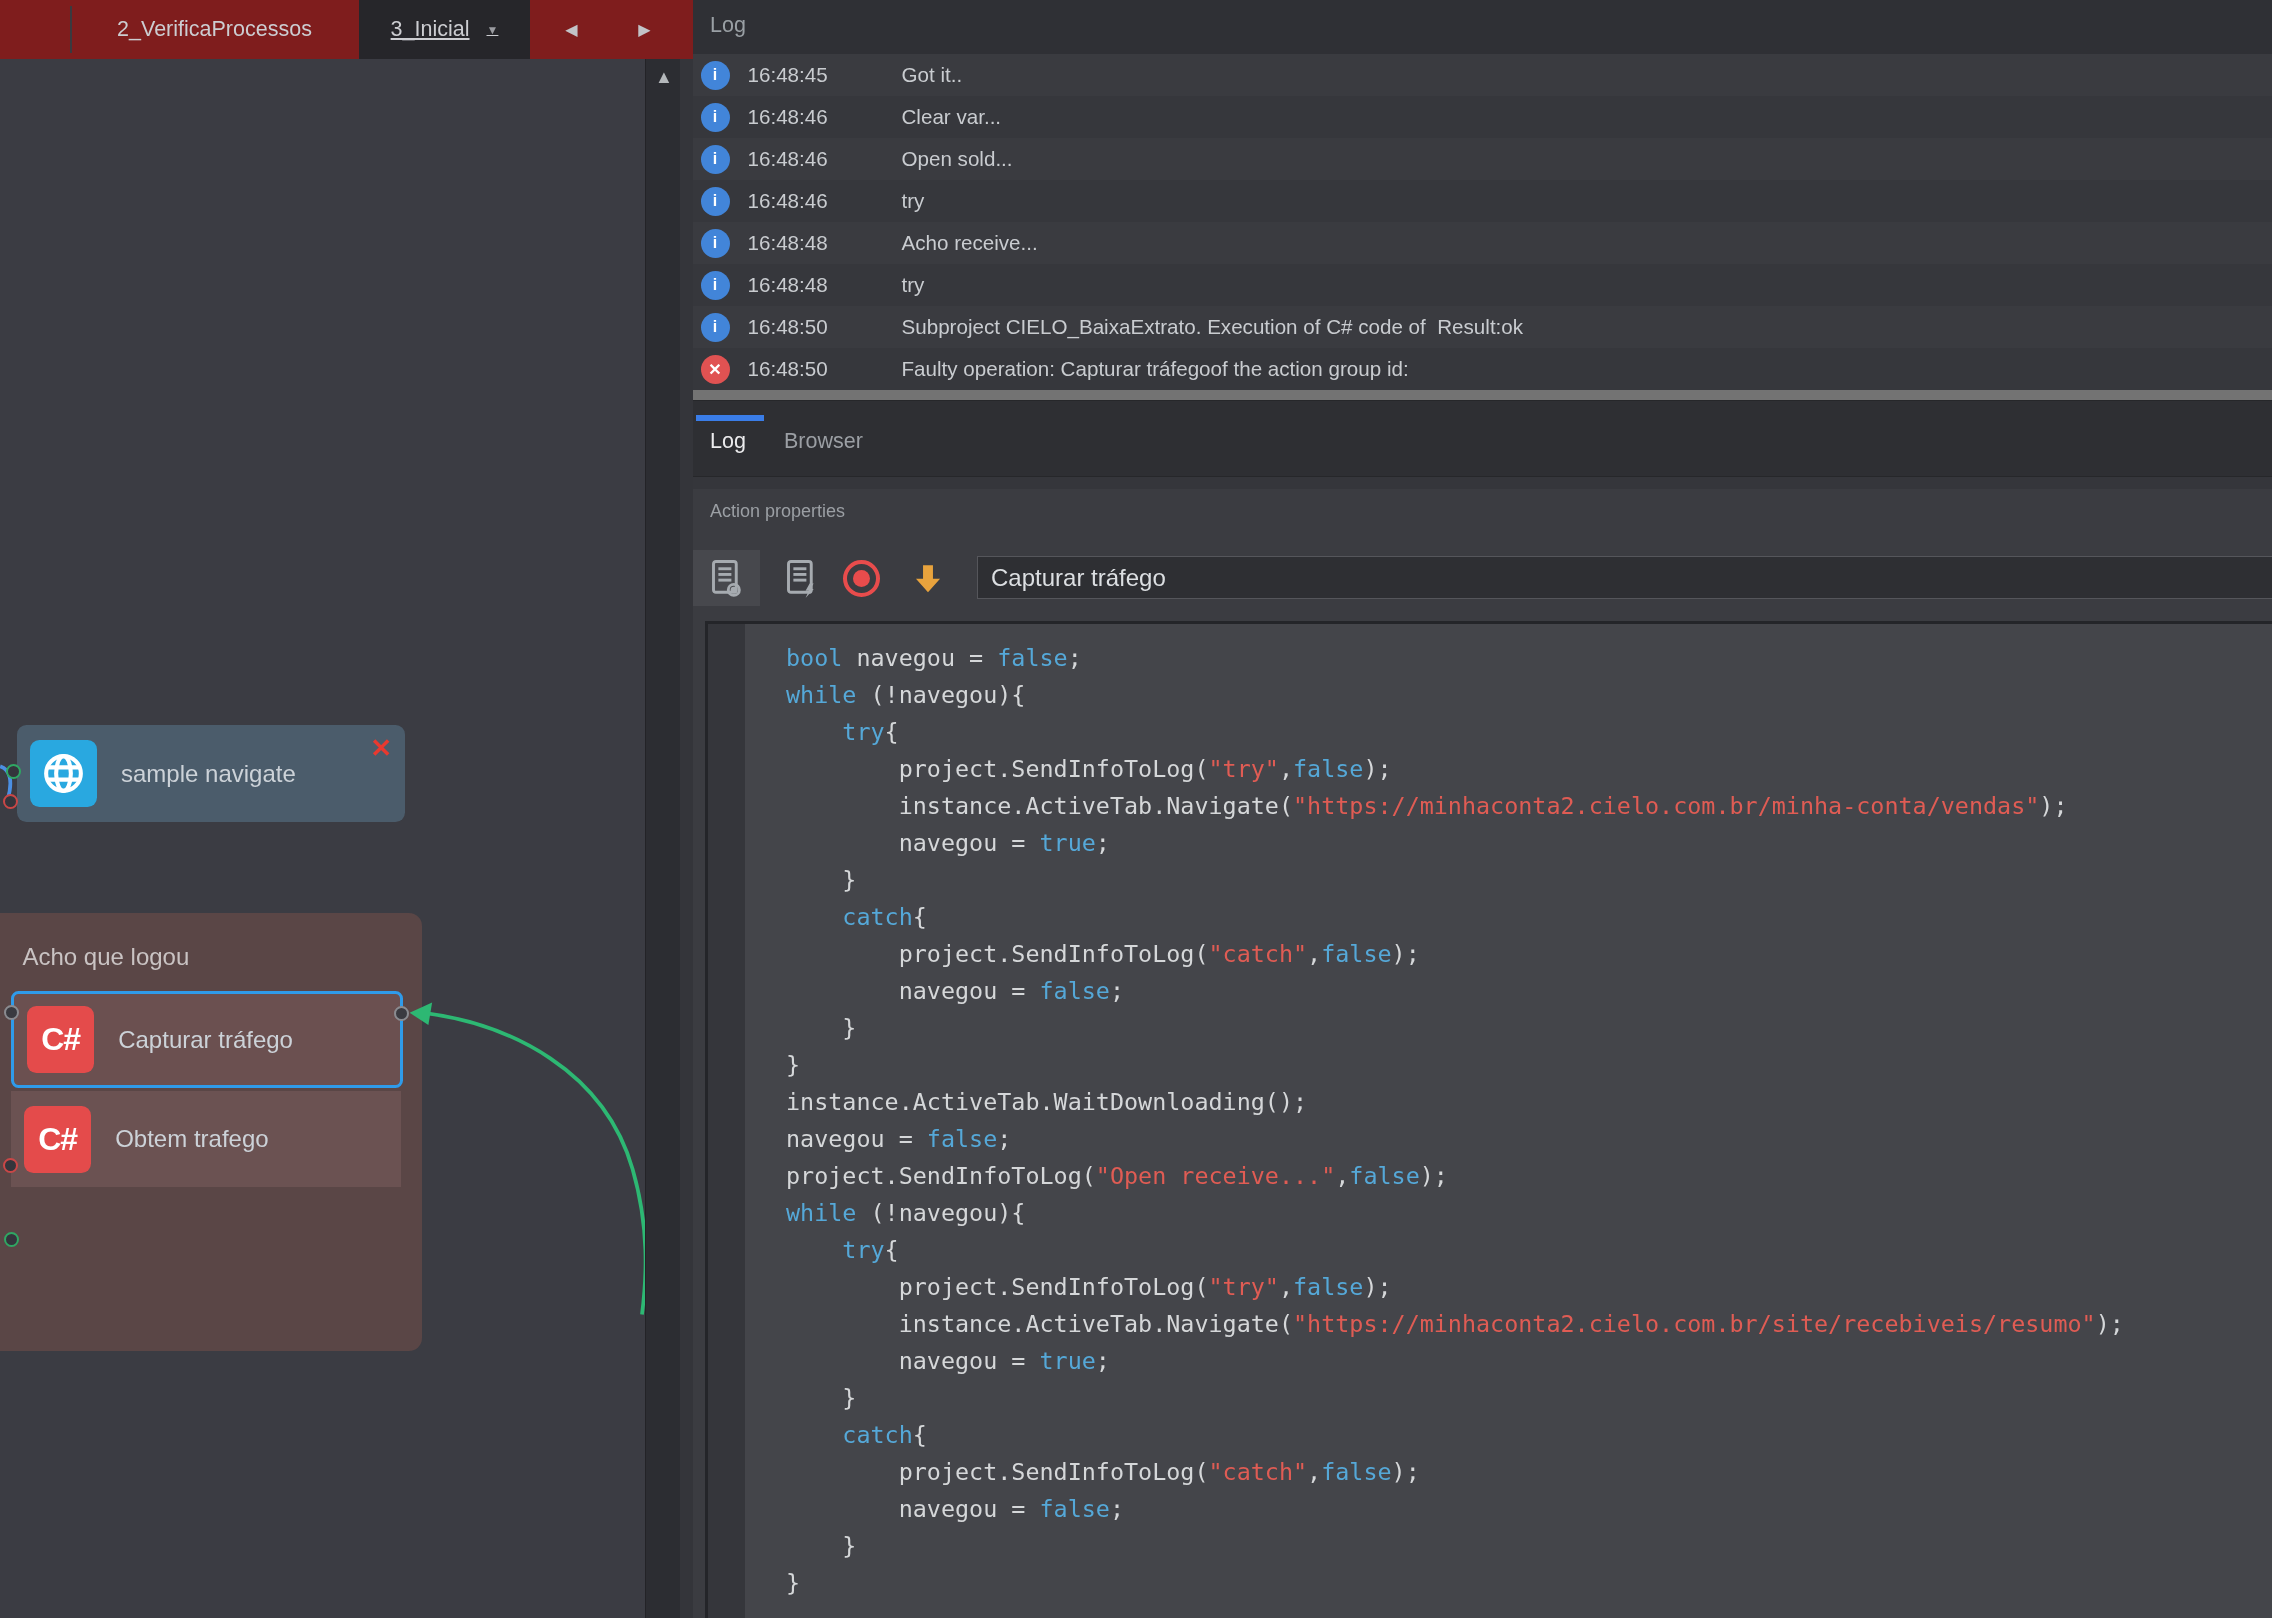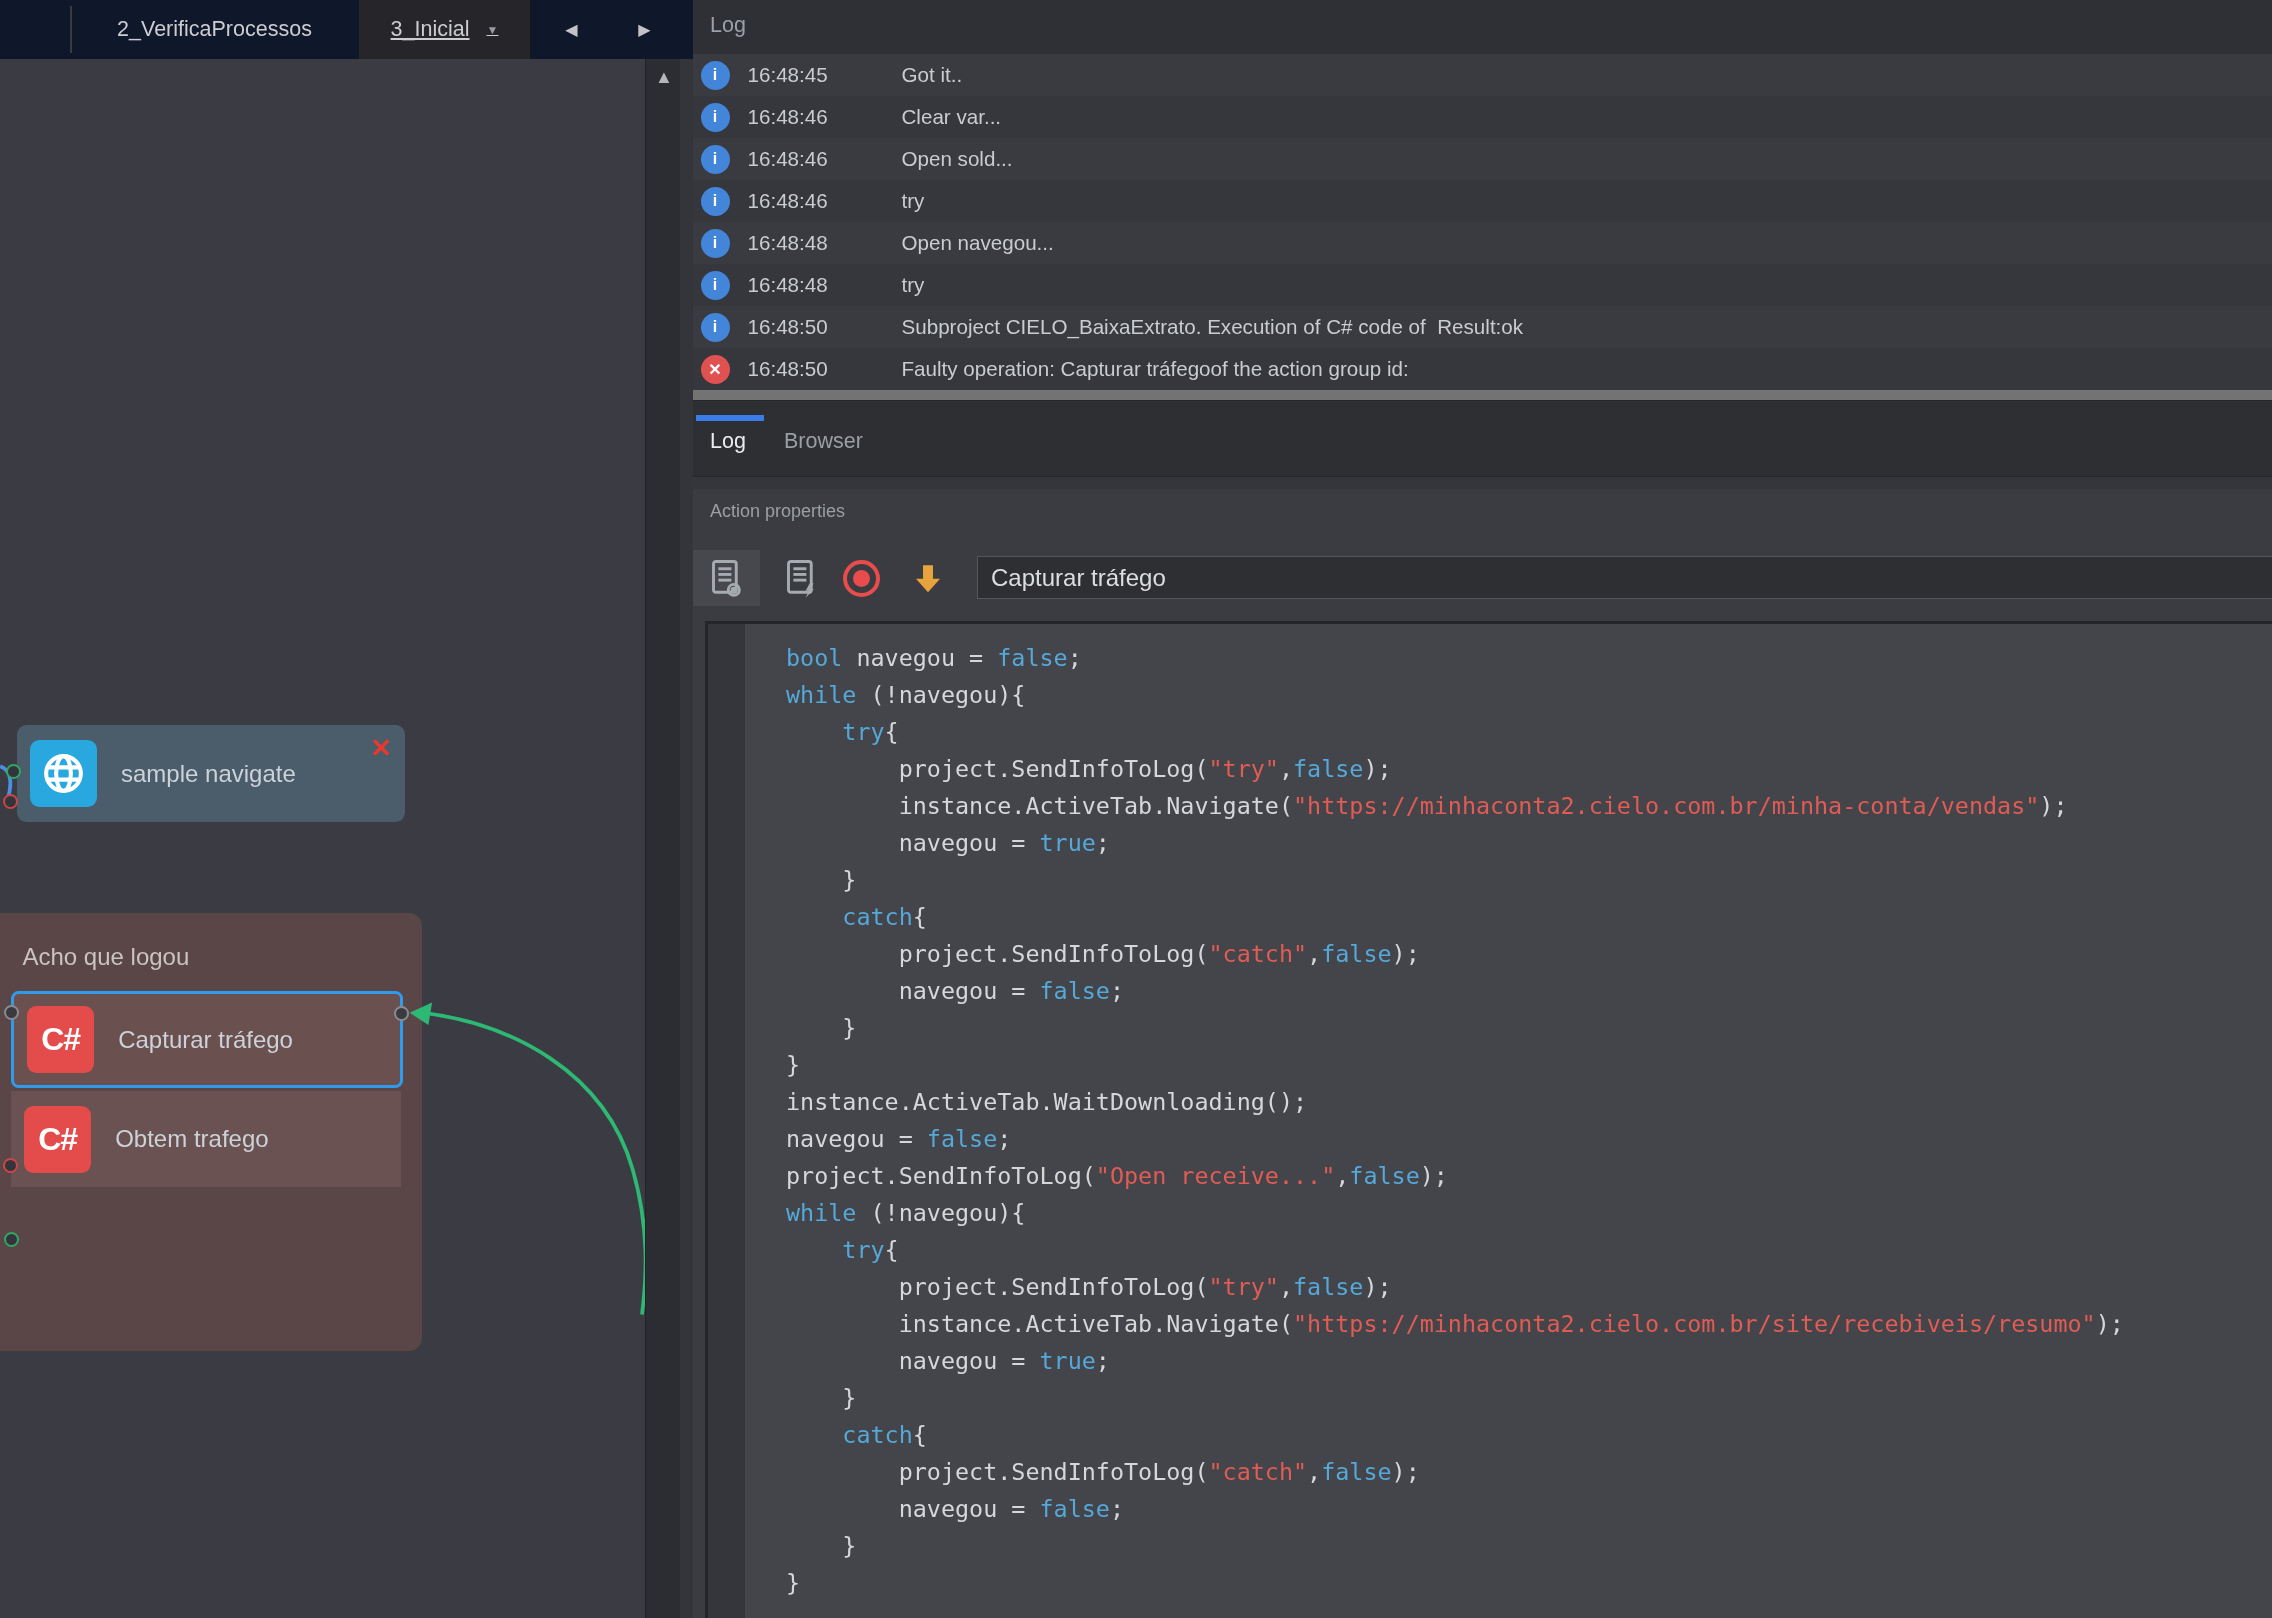--- a/index.html
+++ b/index.html
@@ -1,21 +1,21 @@
 <!DOCTYPE html>
 <html style="font-size:15px"><head>
 <meta charset="utf-8">
 <style>
   html,body{margin:0;padding:0;background:#3b3c43;}
   body{width:2273px;height:1619px;position:relative;overflow:hidden;
        font-family:"Liberation Sans",sans-serif;color:#c9ccd0;}
   .abs{position:absolute;}
 
   
-  #tabbar{left:0;top:0;width:693px;height:59px;background:#0f172a;border-bottom:0.9px solid #232327;text-align:right;}
+  #tabbar{left:0;top:0;width:693px;height:59px;background:#7f1d1d;border-bottom:0.9px solid #232327;text-align:right;}
   .tab-sep{position:absolute;top:5.6px;bottom:5.6px;width:1.9px;background:#3a3a3f;}
   .tab-label{position:absolute;top:0;height:59px;display:flex;align-items:center;justify-content:center;
              font-size:21.5px;color:#cccdd1;}
   #tab2{background:#26262a;}
   .nav-arrow{position:absolute;top:0;height:59px;display:flex;align-items:center;justify-content:center;
              width:37px;color:#c2c3c7;font-size:16px;}
   .caret{color:#9a9ba0;font-size:12px;}
 
   
   #canvas{left:0;top:59px;width:645px;height:1560px;background:#3b3c43;overflow:hidden;}
@@ -185,21 +185,21 @@
         <span class="lmsg">Open sold...</span>
       </div>
       <div class="log-row alt">
         <div class="lic info">i</div>
         <span class="ltime">16:48:46</span>
         <span class="lmsg">try</span>
       </div>
       <div class="log-row">
         <div class="lic info">i</div>
         <span class="ltime">16:48:48</span>
-        <span class="lmsg">Open navegou...</span>
+        <span class="lmsg">Acho receive...</span>
       </div>
       <div class="log-row alt">
         <div class="lic info">i</div>
         <span class="ltime">16:48:48</span>
         <span class="lmsg">try</span>
       </div>
       <div class="log-row">
         <div class="lic info">i</div>
         <span class="ltime">16:48:50</span>
         <span class="lmsg">Subproject CIELO_BaixaExtrato. Execution of C# code of  Result:ok</span>

